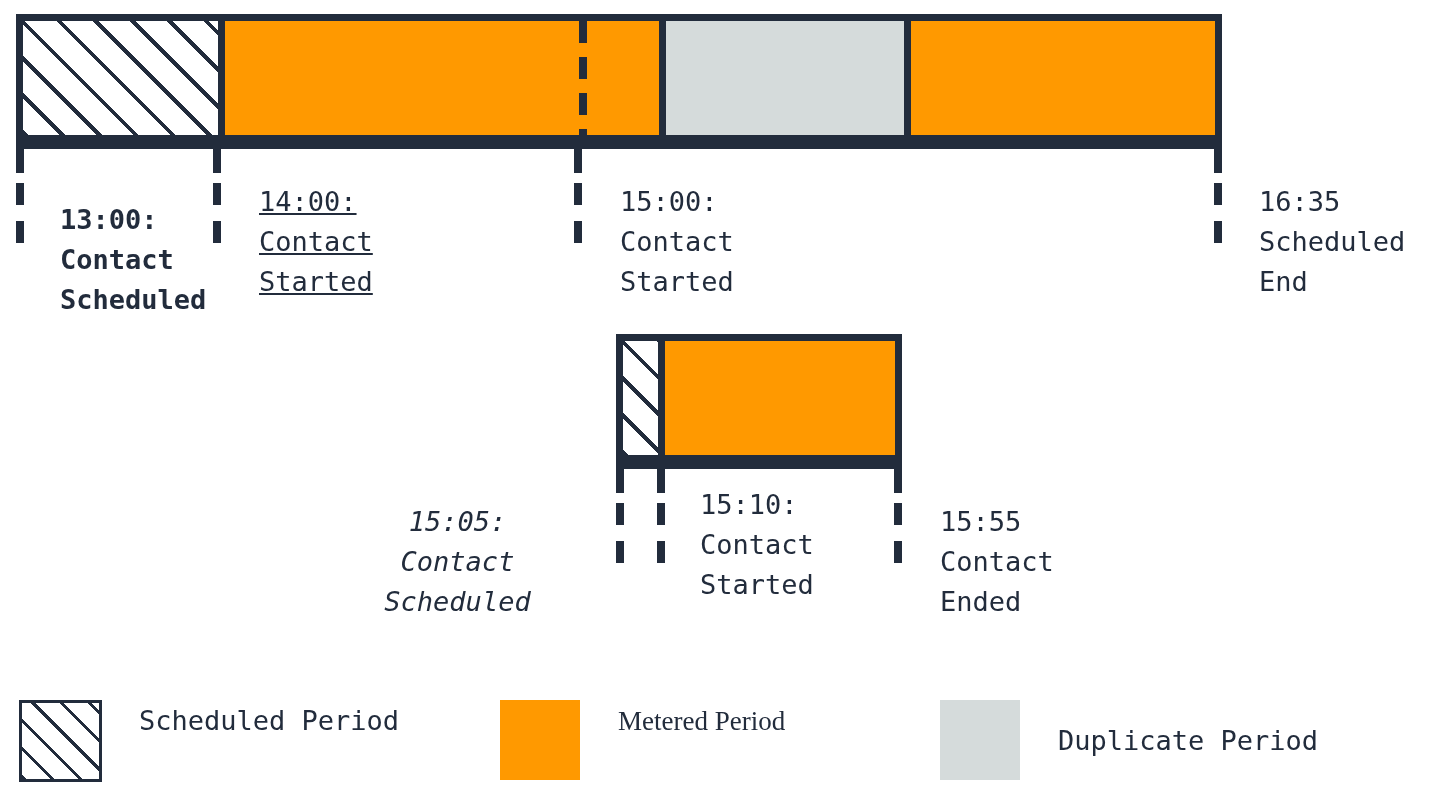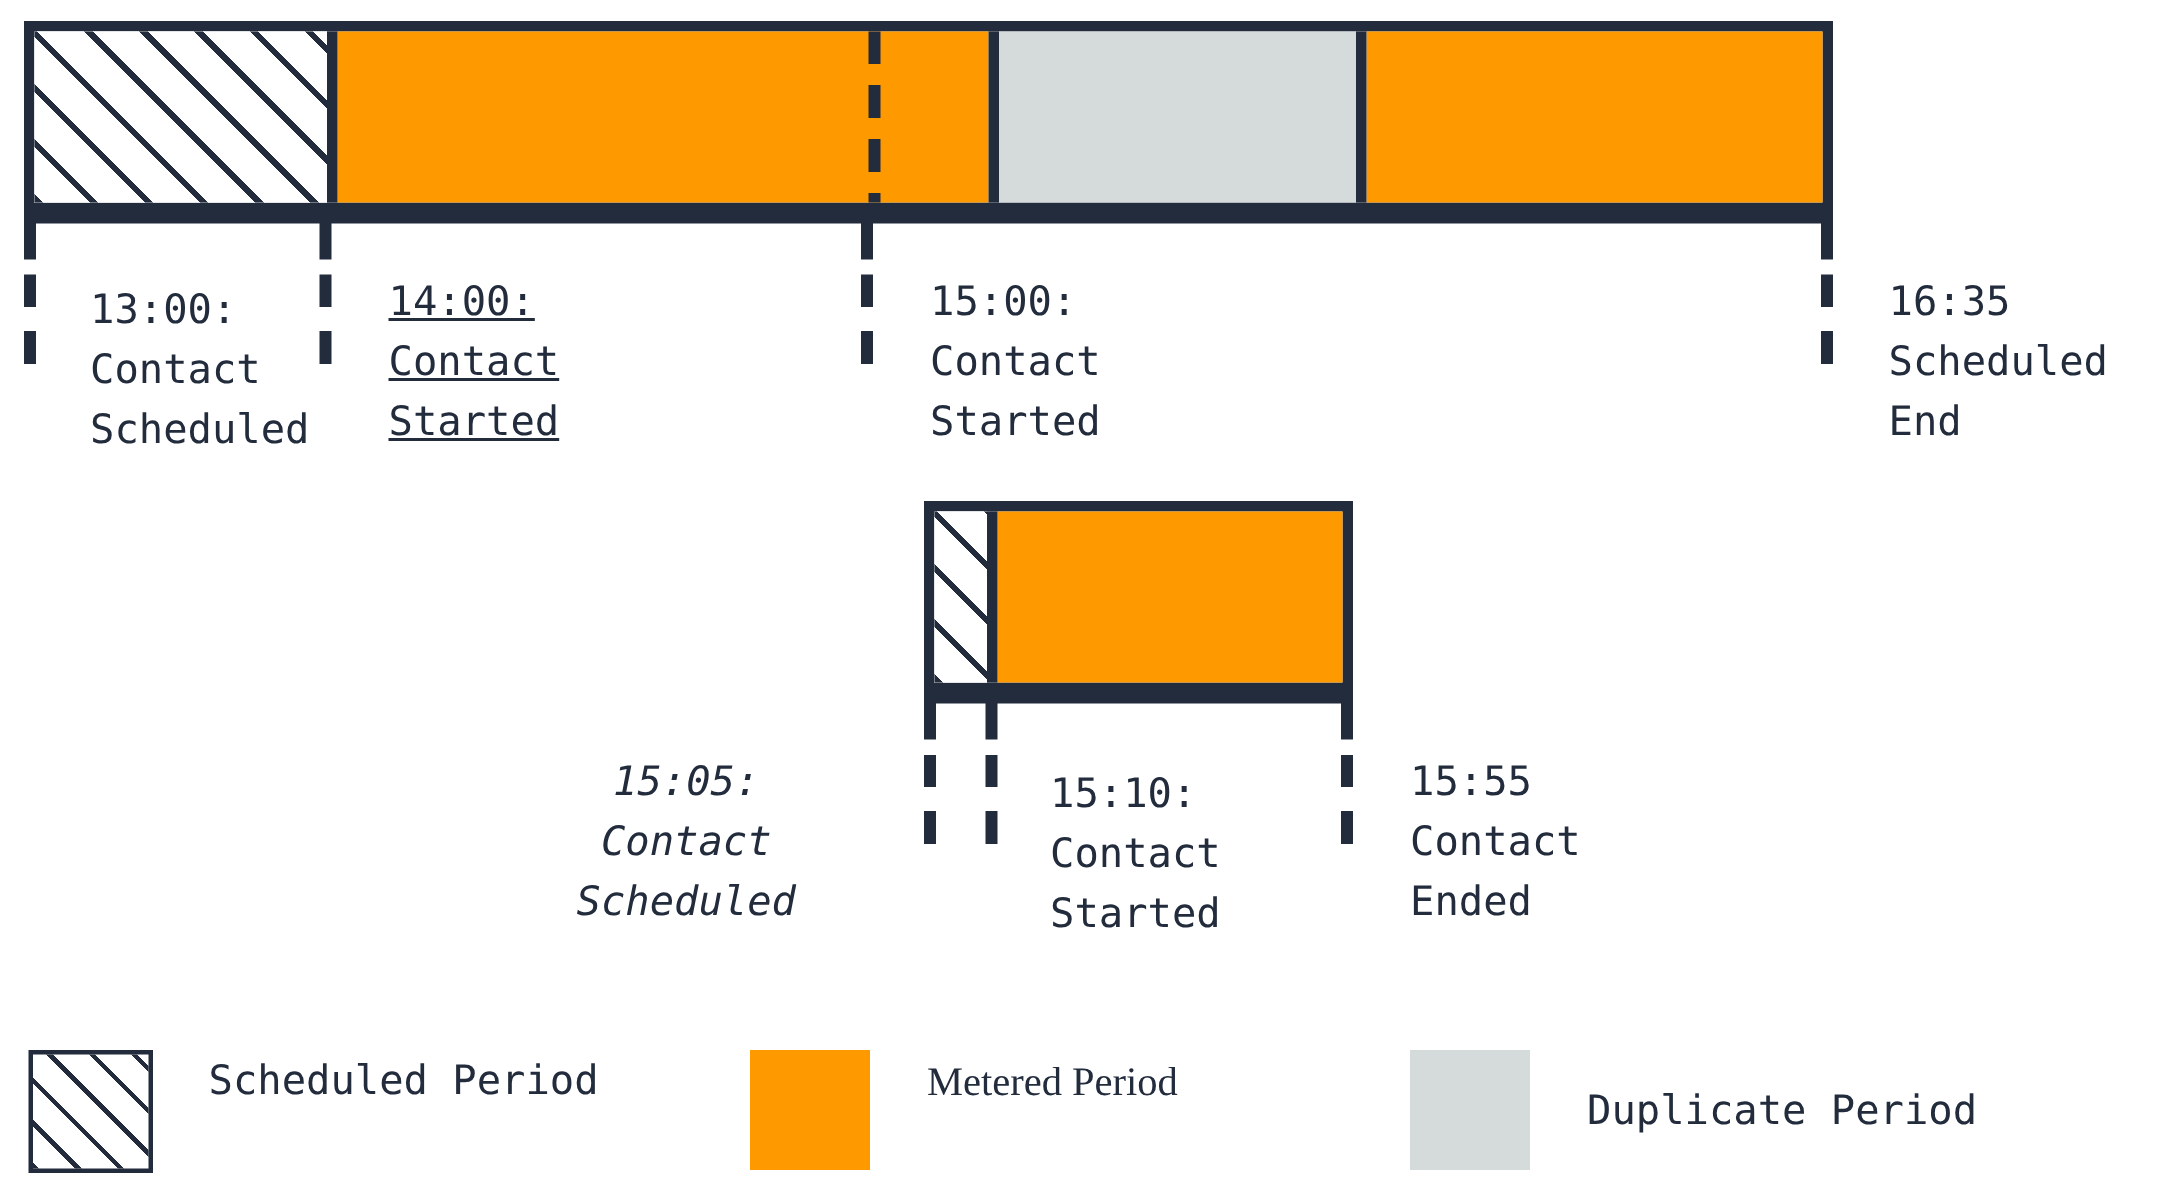--- a/index.html
+++ b/index.html
@@ -140,21 +140,21 @@
     <div class="tick" style="left:16px;  top:142px; height:31px;"></div>
     <div class="tick" style="left:213px; top:142px; height:31px;"></div>
     <div class="tick" style="left:574px; top:142px; height:31px;"></div>
     <div class="tick" style="left:1214px;top:142px; height:31px;"></div>
 
     <div class="tick-dash" style="left:16px;  top:183px; height:60px;"></div>
     <div class="tick-dash" style="left:213px; top:183px; height:60px;"></div>
     <div class="tick-dash" style="left:574px; top:183px; height:60px;"></div>
     <div class="tick-dash" style="left:1214px;top:183px; height:60px;"></div>
 
-    <div class="tlabel" style="left:60px; top:187px;"><span>13:00:</span><br><span>Contact</span><br><span>Scheduled</span></div>
+    <div class="tlabel" style="left:60px; top:200px;font-weight:bold;"><span>13:00:</span><br><span>Contact</span><br><span>Scheduled</span></div>
 
     <div class="tlabel" style="left:259px; top:182px;text-decoration:underline;"><span>14:00:</span><br><span>Contact</span><br><span>Started</span></div>
 
     <div class="tlabel" style="left:620px; top:182px;"><span>15:00:</span><br><span>Contact</span><br><span>Started</span></div>
 
     <div class="tlabel" style="left:1259px; top:182px;"><span>16:35</span><br><span>Scheduled</span><br><span>End</span></div>
   </div>
 
   <div>
 
@@ -169,21 +169,21 @@
     <div class="tick" style="left:616px; top:462px; height:31px;"></div>
     <div class="tick" style="left:657px; top:462px; height:31px;"></div>
     <div class="tick" style="left:894px; top:462px; height:31px;"></div>
 
     <div class="tick-dash" style="left:616px; top:503px; height:60px;"></div>
     <div class="tick-dash" style="left:657px; top:503px; height:60px;"></div>
     <div class="tick-dash" style="left:894px; top:503px; height:60px;"></div>
 
     <div class="tlabel right" style="left:330px; top:502px; width:255px;"><span>15:05:</span><br><span>Contact</span><br><span>Scheduled</span></div>
 
-    <div class="tlabel" style="left:700px; top:510px;"><span>15:10:</span><br><span>Contact</span><br><span>Started</span></div>
+    <div class="tlabel" style="left:700px; top:485px;"><span>15:10:</span><br><span>Contact</span><br><span>Started</span></div>
 
     <div class="tlabel" style="left:940px; top:502px;"><span>15:55</span><br><span>Contact</span><br><span>Ended</span></div>
   </div>
 
   <div>
     <div class="legend-swatch hatch" style="left:19px; top:700px; width:83px; height:82px;"></div>
     <div class="legend-label" style="left:139px; top:705px;">Scheduled Period</div>
 
     <div class="legend-swatch solid-orange" style="left:500px; top:700px; width:80px; height:80px;"></div>
     <div class="legend-label" style="left:618px; top:705px;font-family:Liberation Serif, serif;">Metered Period</div>

